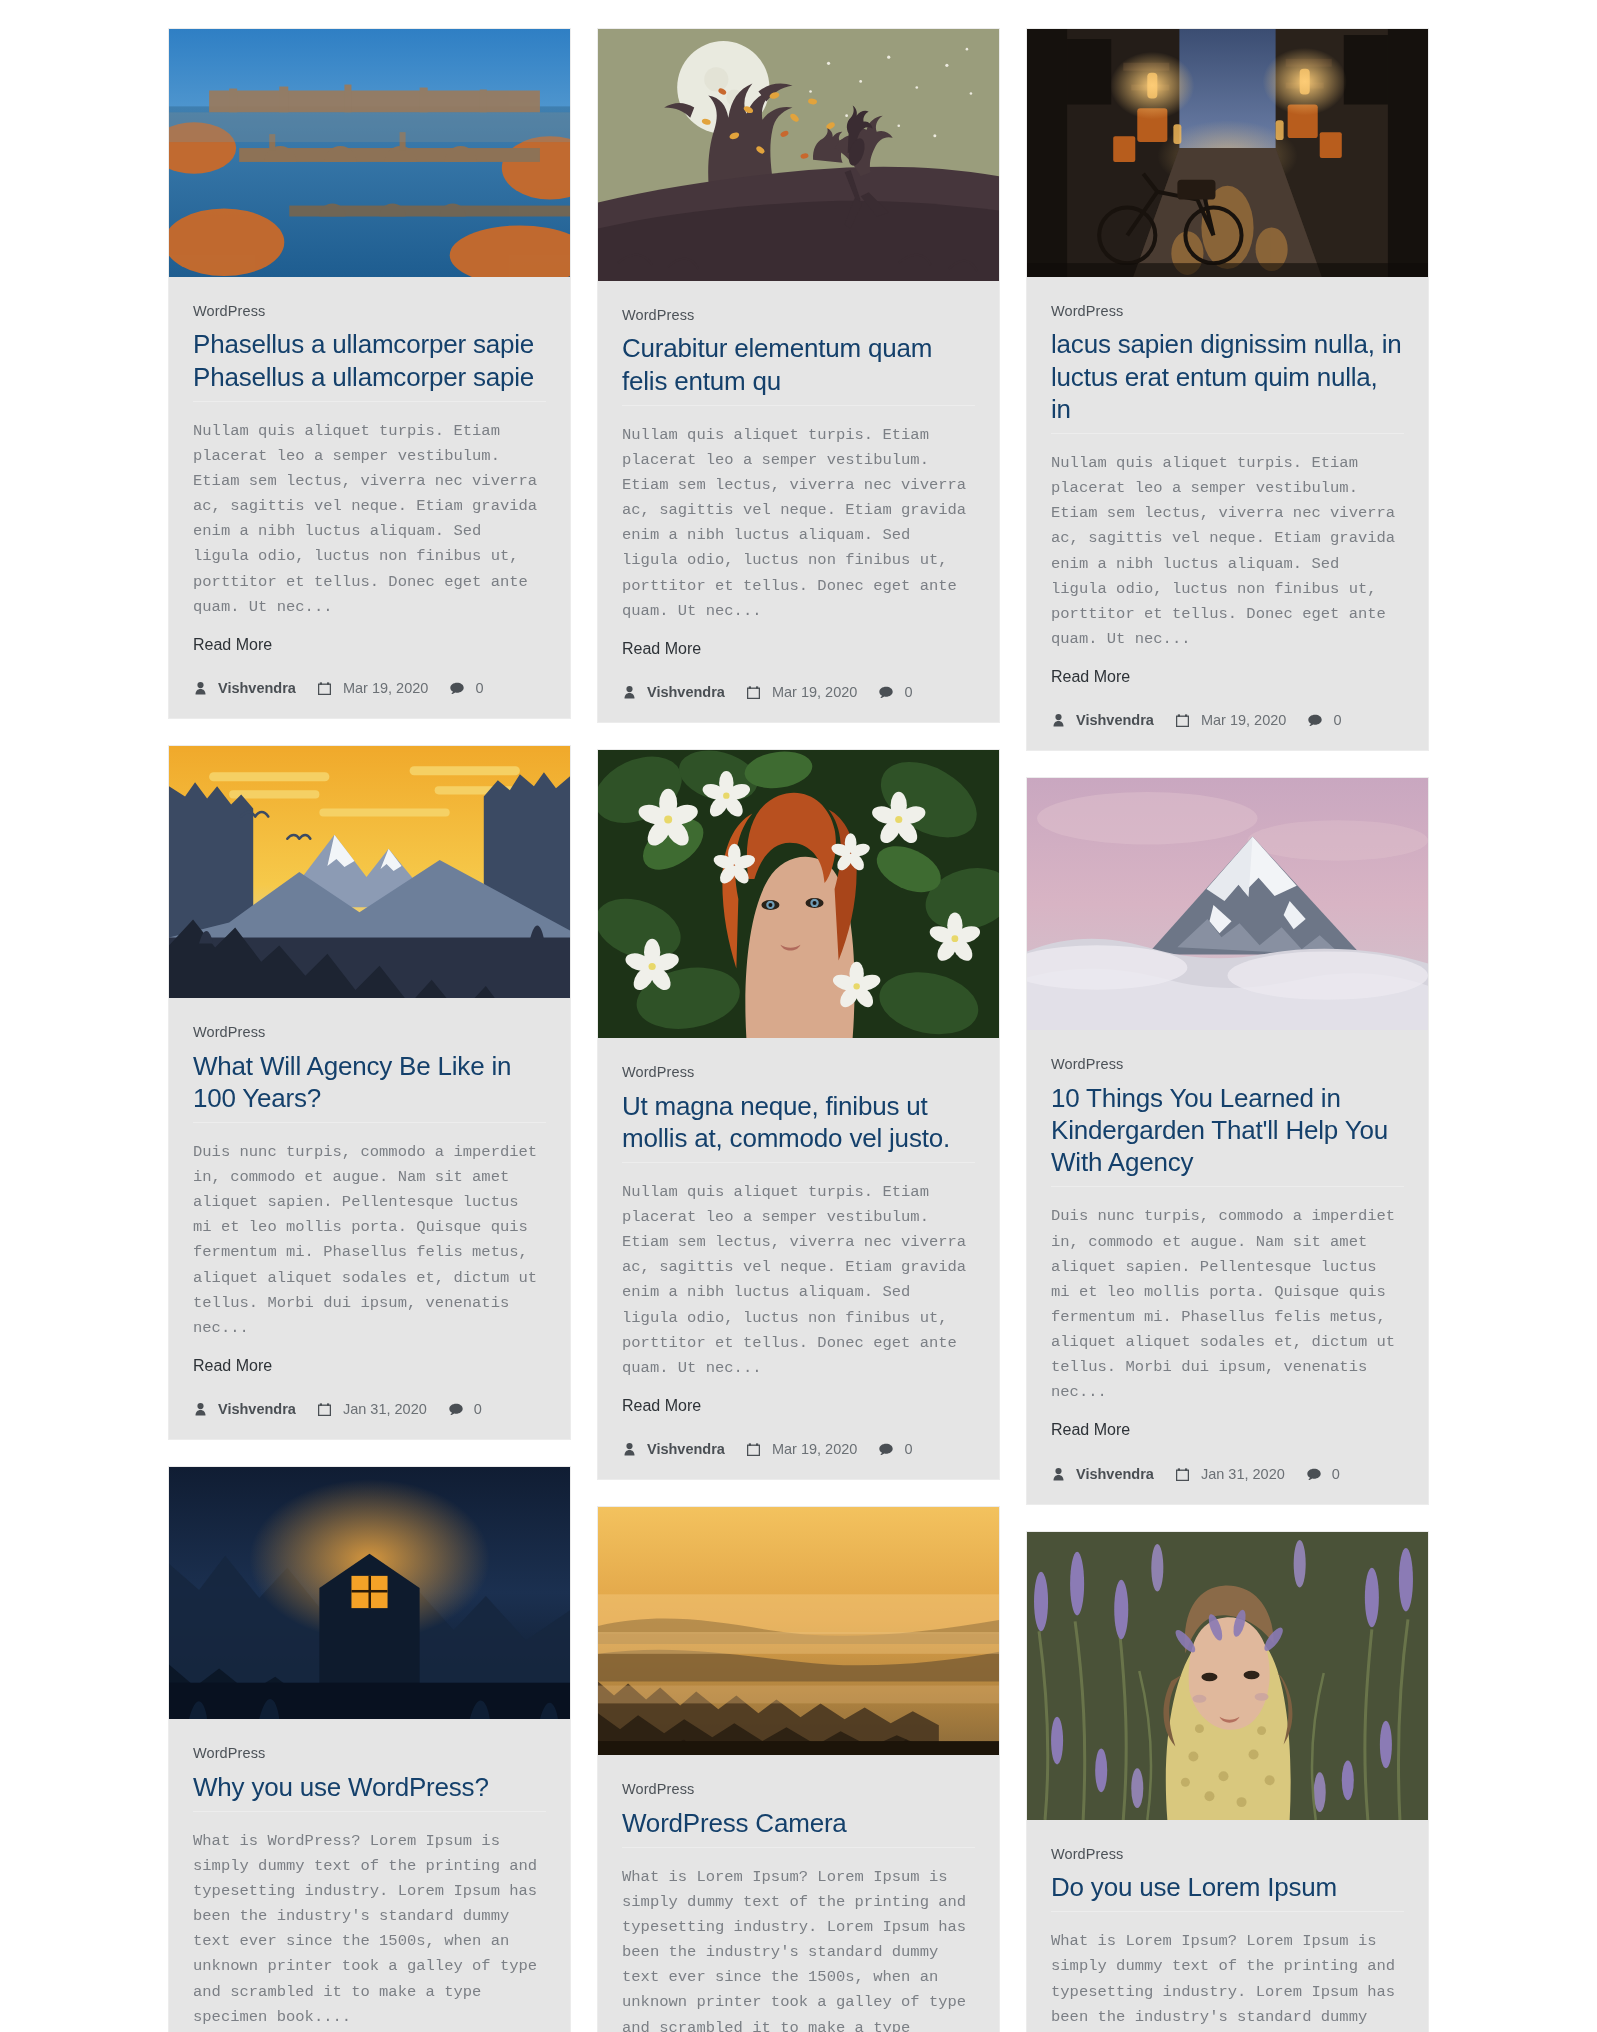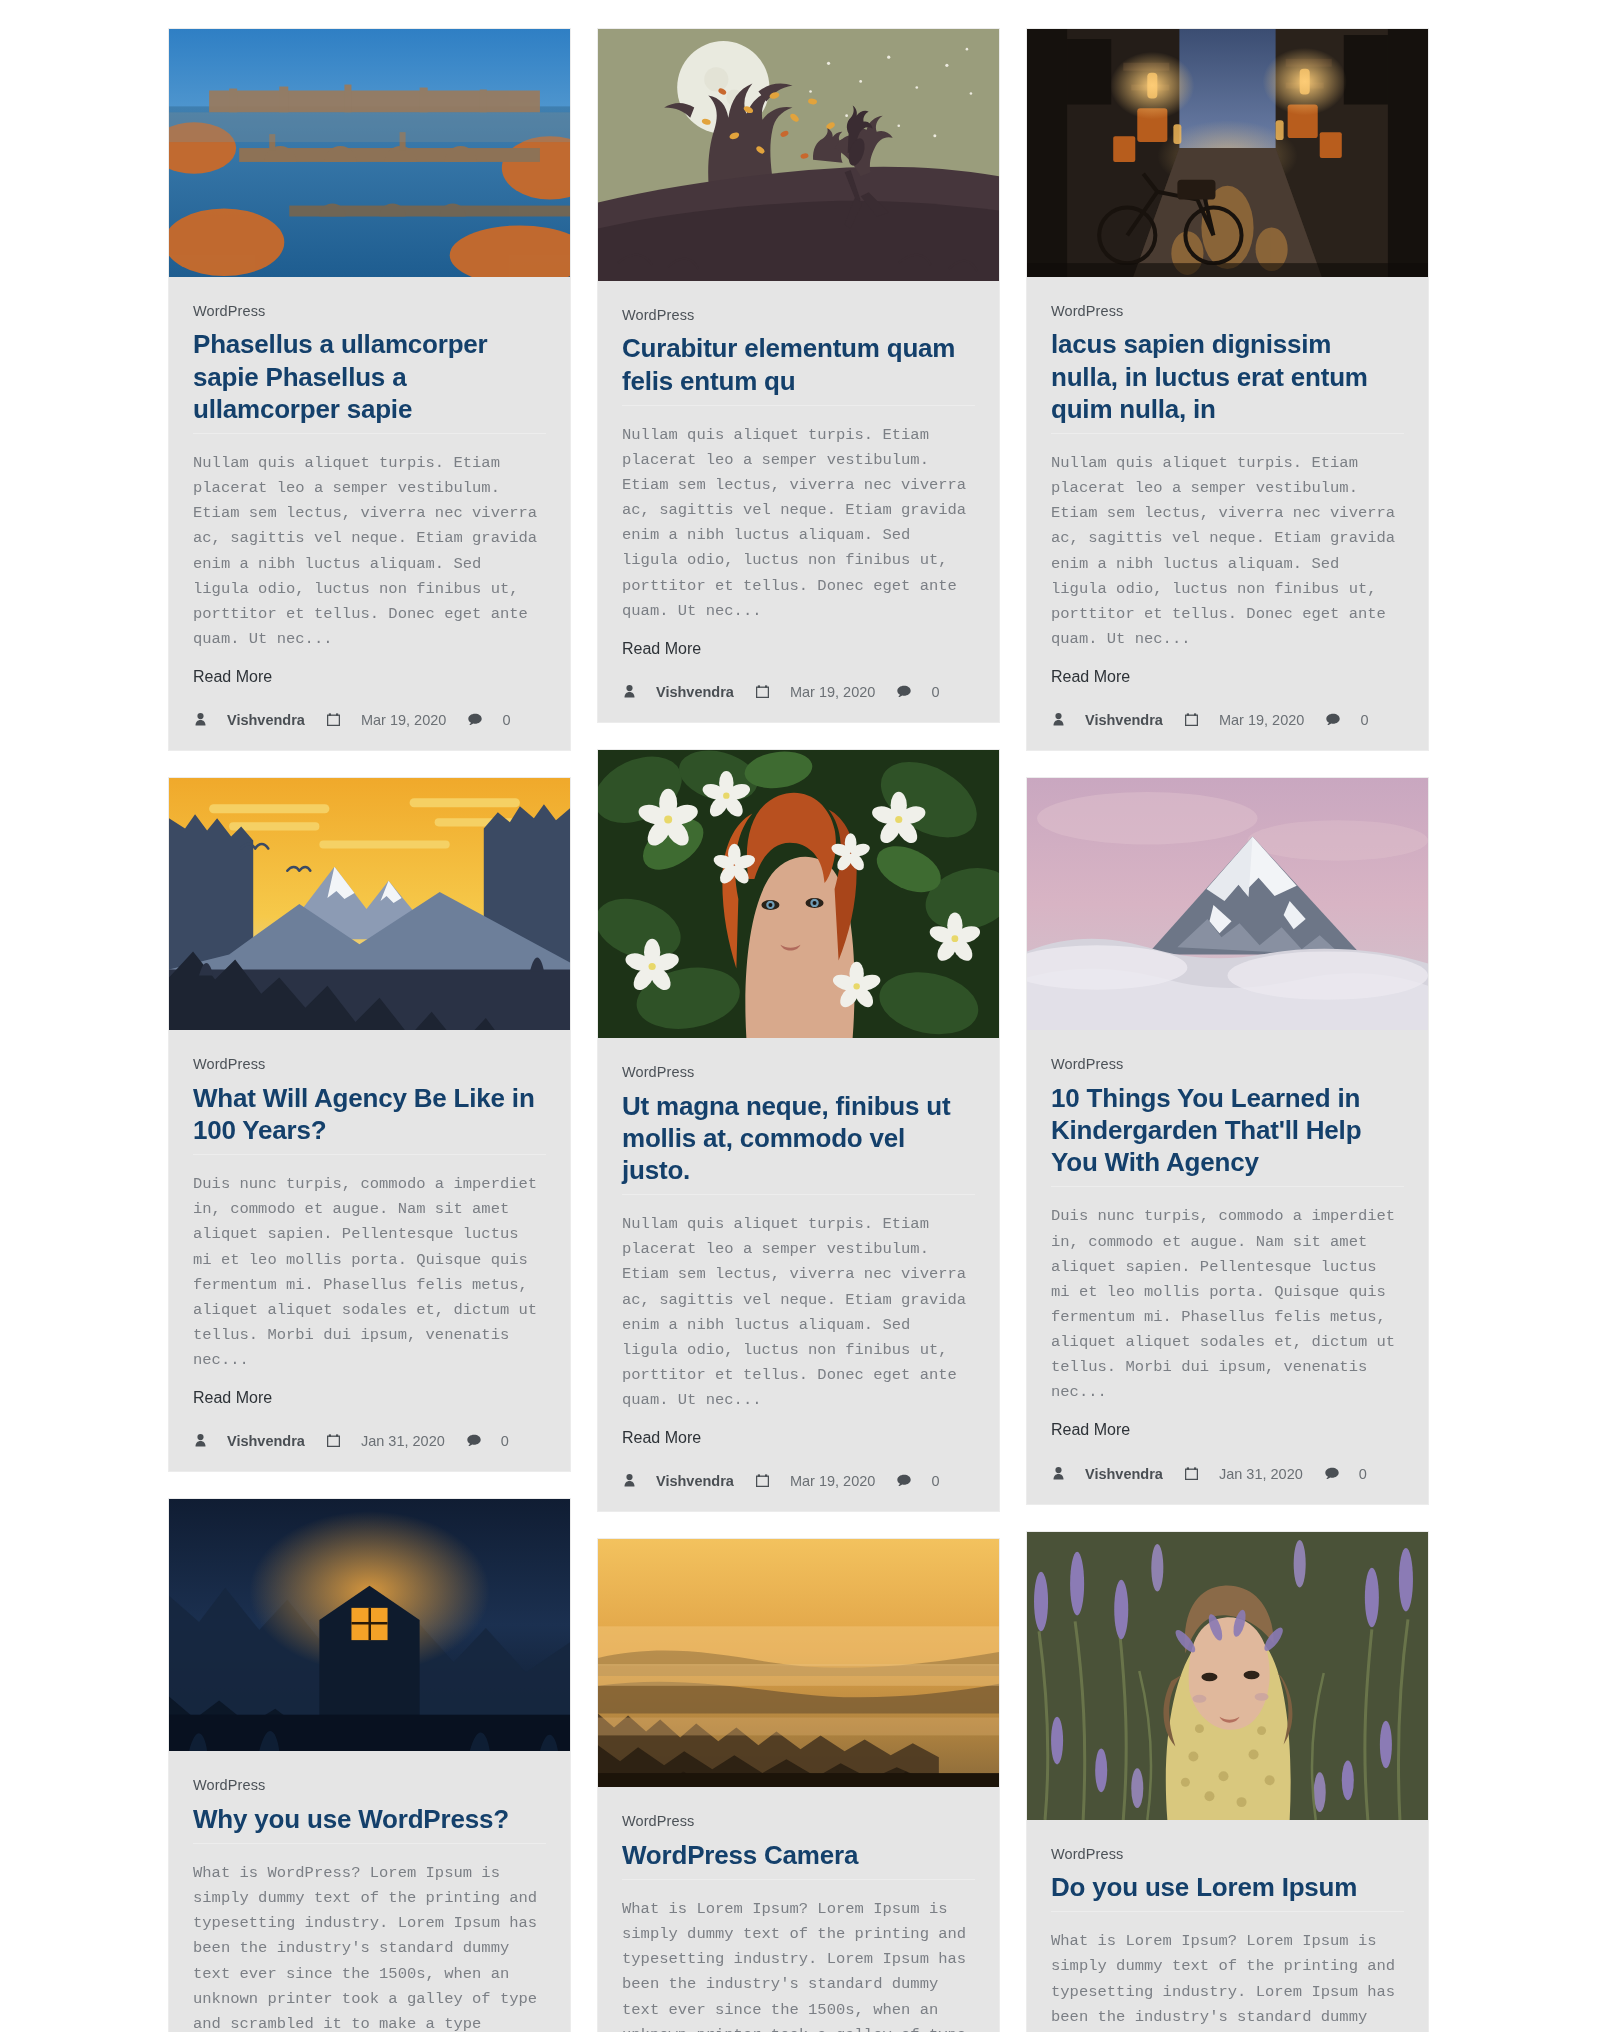--- a/index.html
+++ b/index.html
@@ -49,21 +49,21 @@
     font-size: 14.5px;
     color: #4c5258;
     letter-spacing: .1px;
     line-height: 1.2;
     margin: 0 0 8px 0;
     display: block;
   }
   .card-title {
     font-size: 26px;
     line-height: 1.24;
-    font-weight: 700;
+    font-weight: 400;
     color: #14406b;
     margin: 0 0 0 0;
     letter-spacing: -0.2px;
     padding-bottom: 8px;
     border-bottom: 1px solid #ededed;
   }
   .excerpt {
     font-size: 15.5px;
     line-height: 1.62;
     color: #7b7f85;
@@ -81,22 +81,22 @@
   .meta {
     margin-top: 24px;
     display: flex;
     align-items: center;
     gap: 22px;
     font-size: 14.5px;
     color: #5f6469;
   }
   .meta-item {
     display: flex;
-    align-items: flex-start;
-    gap: 20px;
+    align-items: flex-end;
+    gap: 11px;
     white-space: nowrap;
   }
   .meta-item .ic {
     display: inline-flex;
     align-items: center;
     justify-content: center;
     width: 14px; height: 15px;
     color: #4a4f54;
   }
   .meta-item .ic svg { display:block; }

